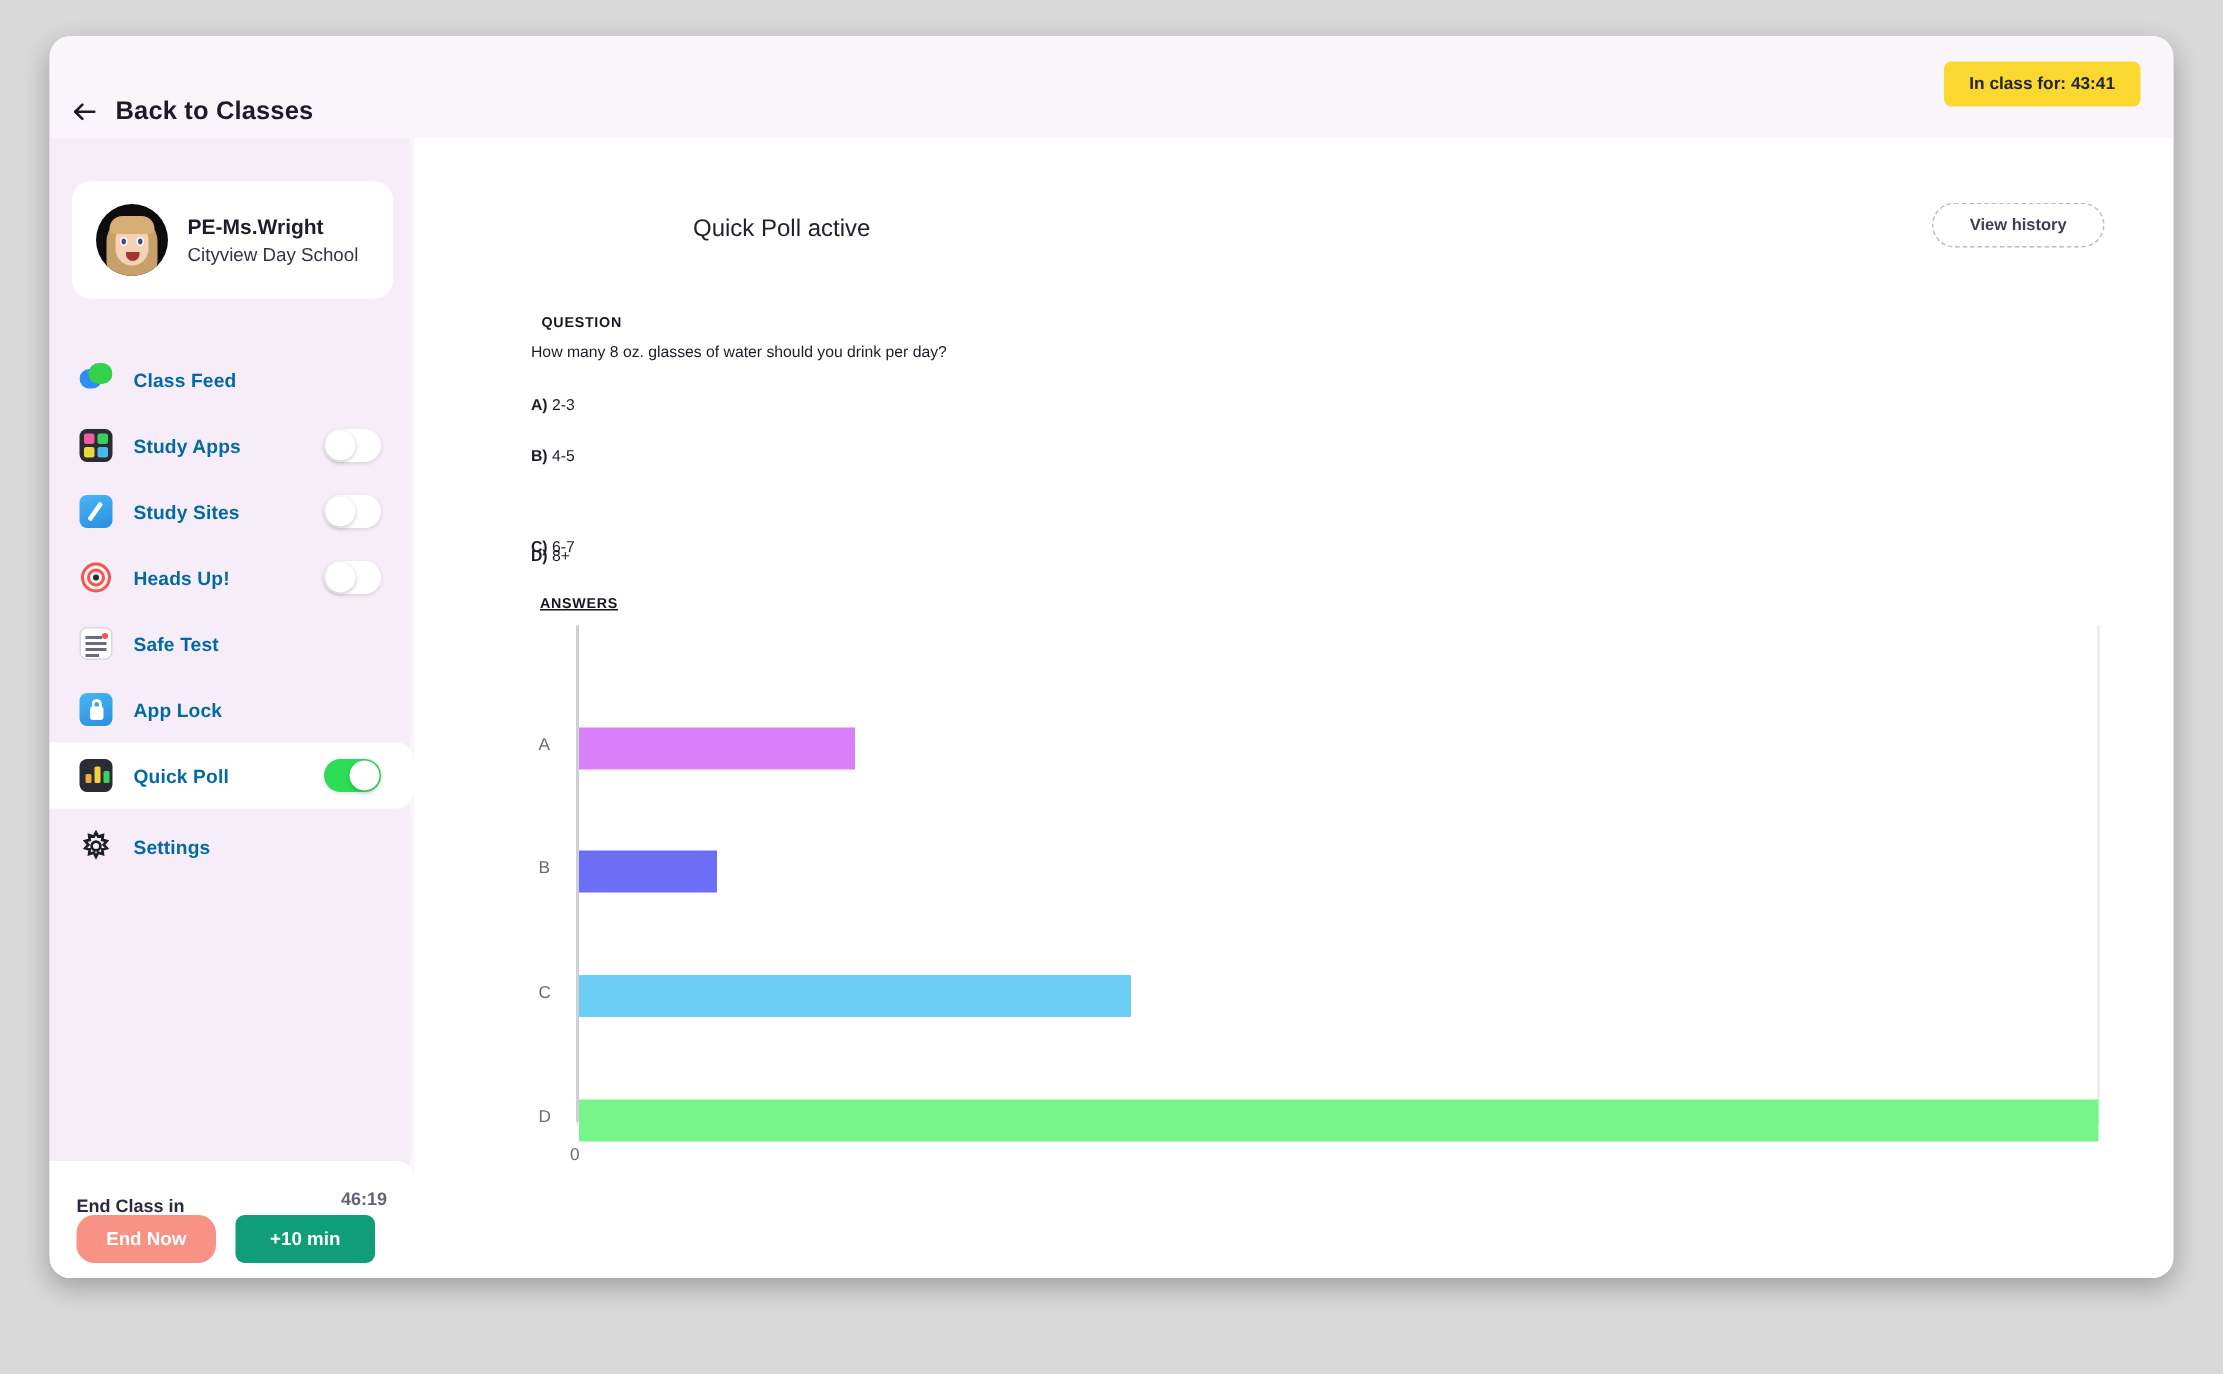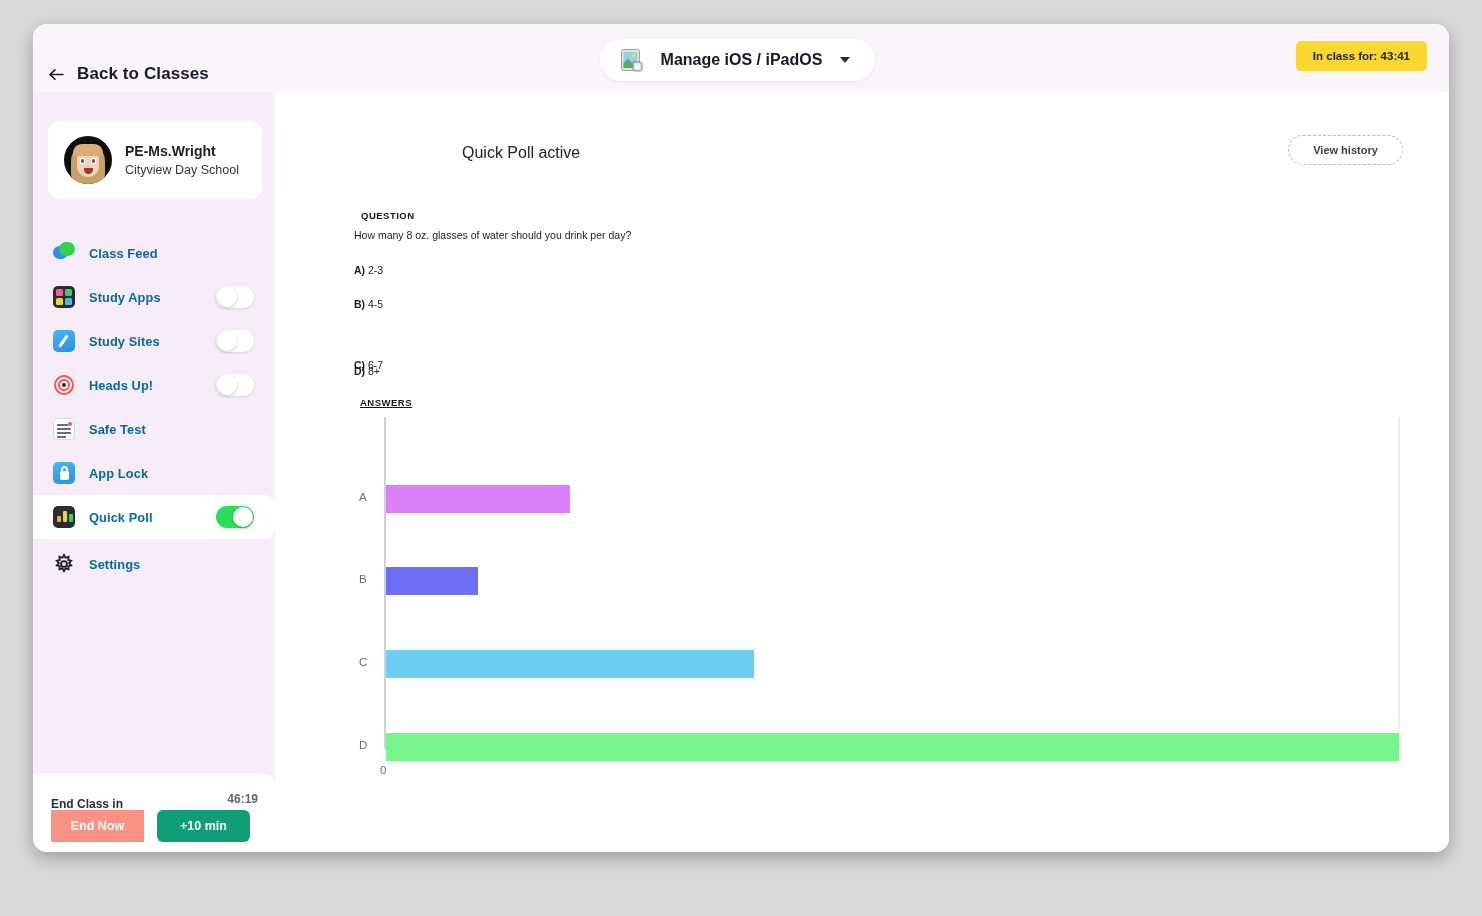--- a/index.html
+++ b/index.html
@@ -199,21 +199,21 @@
     border-radius: 0 12px 0 0;
   }
   #end-class-card .row1 {
     position: absolute; left: 18px; top: 12px; right: 18px;
     display: flex; justify-content: space-between; align-items: center;
   }
   #end-class-card .label { font-size: 12px; font-weight: bold; color: #2b2b3d; margin-top: 11px; }
   #end-class-card .timer { font-size: 12px; font-weight: bold; color: #636377; }
   #btn-end-now {
     position: absolute; left: 18px; top: 36px;
-    width: 93px; height: 32px; border-radius: 0;
+    width: 93px; height: 32px; border-radius: 12px;
     background: #f89285; color: #fff;
     font-size: 12.5px; font-weight: bold;
     display:flex; align-items:center; justify-content:center;
     cursor: pointer; border: none;
     font-family: "Liberation Sans", sans-serif;
   }
   #btn-add-ten {
     position: absolute; left: 124px; top: 36px;
     width: 93px; height: 32px; border-radius: 6px;
     background: #0f9e78; color: #fff;
@@ -310,34 +310,20 @@
     <div id="back-to-classes">
       <span class="arrow">
         <svg viewBox="0 0 24 24" width="19" height="19" fill="none" stroke="currentColor" stroke-width="2.2" stroke-linecap="round" stroke-linejoin="round">
           <line x1="20" y1="12" x2="4" y2="12"></line>
           <polyline points="10,6 4,12 10,18"></polyline>
         </svg>
       </span>
       <span class="lbl">Back to Classes</span>
     </div>
 
-    <div id="class-selector">
-      <span class="icon-ipad">
-        <svg viewBox="0 0 22 23" width="22" height="23">
-          <rect x="0.5" y="0.5" width="18" height="21" rx="2" fill="#dfe3ea" stroke="#9aa2b1"></rect>
-          <rect x="2.5" y="3" width="14" height="16" fill="#8fd3e8"></rect>
-          <path d="M2.5 14 L7 9.5 L11 14 L13.5 11.5 L16.5 15 L16.5 19 L2.5 19 Z" fill="#5ca86a"></path>
-          <circle cx="12.5" cy="6.5" r="2" fill="#f3d36a"></circle>
-          <rect x="12" y="13" width="9" height="9" rx="1.5" fill="#c9cfdb" stroke="#8a93a3"></rect>
-          <rect x="13.5" y="14.5" width="6" height="6" fill="#f2f4f8"></rect>
-        </svg>
-      </span>
-      <span class="title">Manage iOS / iPadOS</span>
-      <span class="caret"></span>
-    </div>
 
     <div id="in-class-badge">In class for: 43:41</div>
   </div>
 
   <div id="sidebar">
 
     <div id="profile-card">
       <div id="avatar">
         <div class="hair-back"></div>
         <div class="face"></div>

